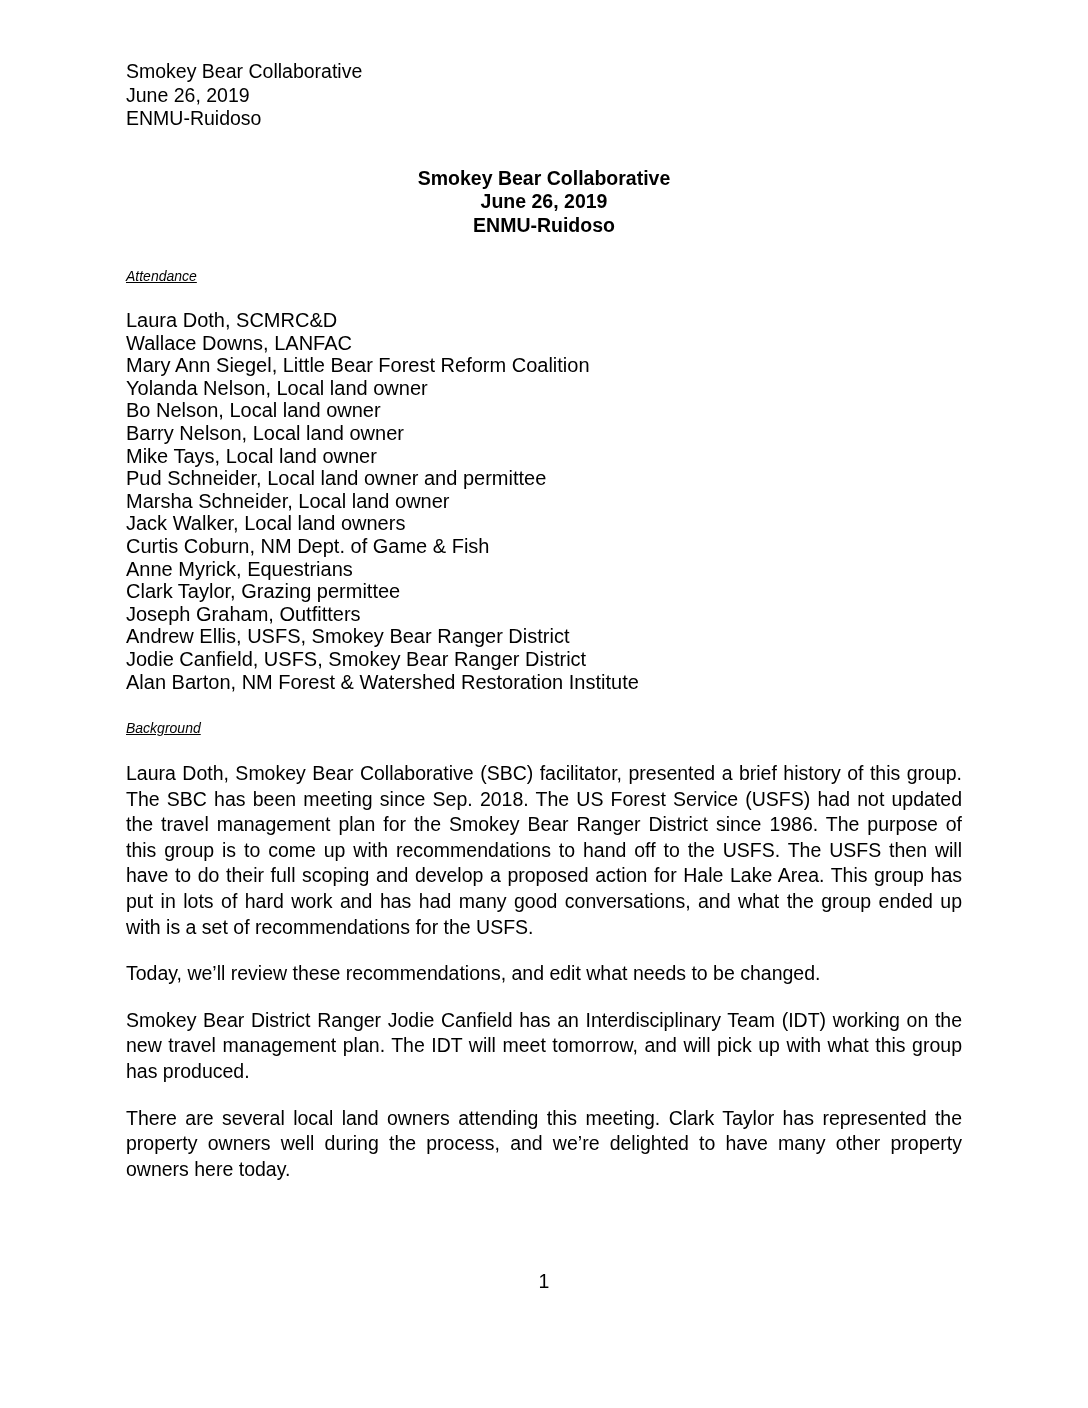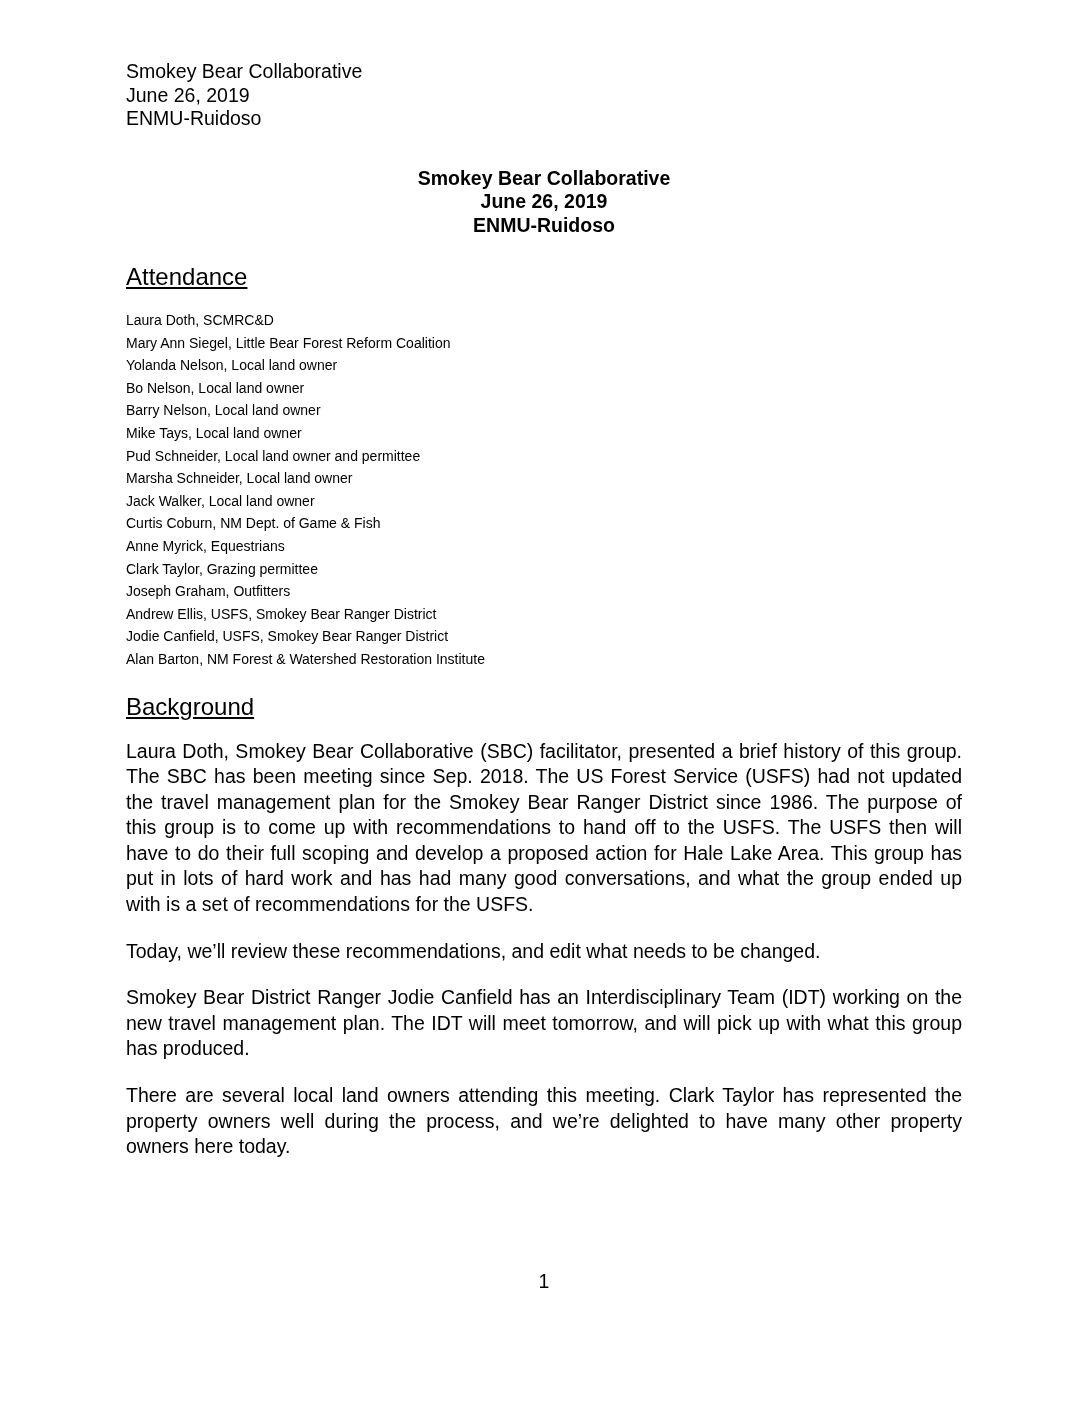--- a/index.html
+++ b/index.html
@@ -32,27 +32,28 @@
   }
   .title-block {
     text-align: center;
     font-weight: bold;
     font-size: 19.5px;
     line-height: 23.5px;
     margin-bottom: 28px;
   }
   .section-heading {
     text-decoration: underline;
-    font-size: 24px;
+    font-size: 14px;
     line-height: 23px;
     margin-top: 0;
     margin-bottom: 21px;
+    font-style: italic;
   }
   .attendance-list {
-    font-size: 14px;
+    font-size: 20px;
     line-height: 22.6px;
     margin-bottom: 24px;
   }
   .attendance-list div {
     white-space: nowrap;
   }
   .para {
     font-size: 19.5px;
     line-height: 25.6px;
     text-align: justify;
@@ -86,28 +87,29 @@
     <div class="title-block">
       <div>Smokey Bear Collaborative</div>
       <div>June 26, 2019</div>
       <div>ENMU-Ruidoso</div>
     </div>
 
     <div class="section-heading">Attendance</div>
 
     <div class="attendance-list">
       <div>Laura Doth, SCMRC&amp;D</div>
+      <div>Wallace Downs, LANFAC</div>
       <div>Mary Ann Siegel, Little Bear Forest Reform Coalition</div>
       <div>Yolanda Nelson, Local land owner</div>
       <div>Bo Nelson, Local land owner</div>
       <div>Barry Nelson, Local land owner</div>
       <div>Mike Tays, Local land owner</div>
       <div>Pud Schneider, Local land owner and permittee</div>
       <div>Marsha Schneider, Local land owner</div>
-      <div>Jack Walker, Local land owner</div>
+      <div>Jack Walker, Local land owners</div>
       <div>Curtis Coburn, NM Dept. of Game &amp; Fish</div>
       <div>Anne Myrick, Equestrians</div>
       <div>Clark Taylor, Grazing permittee</div>
       <div>Joseph Graham, Outfitters</div>
       <div>Andrew Ellis, USFS, Smokey Bear Ranger District</div>
       <div>Jodie Canfield, USFS, Smokey Bear Ranger District</div>
       <div>Alan Barton, NM Forest &amp; Watershed Restoration Institute</div>
     </div>
 
     <div class="section-heading">Background</div>

